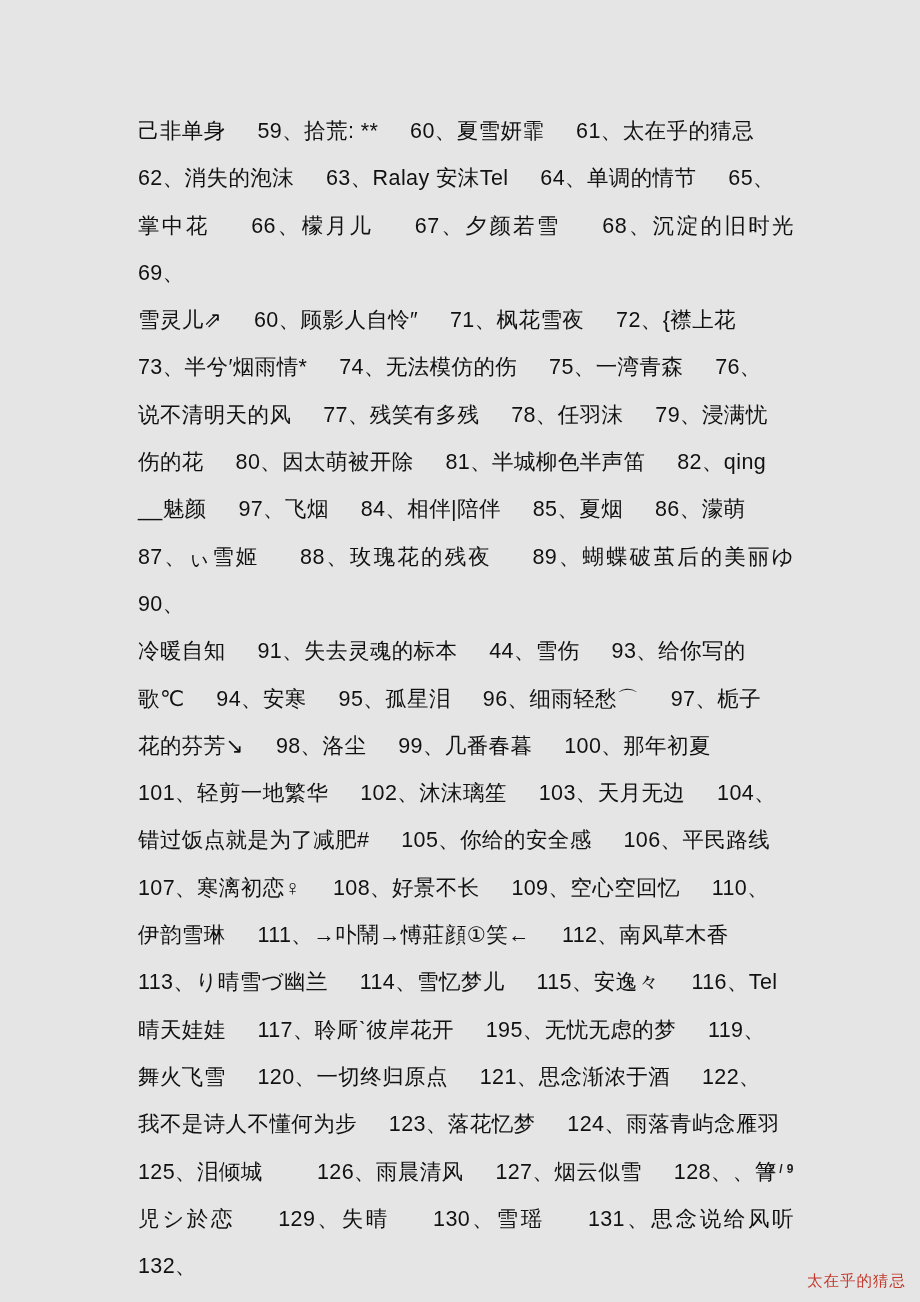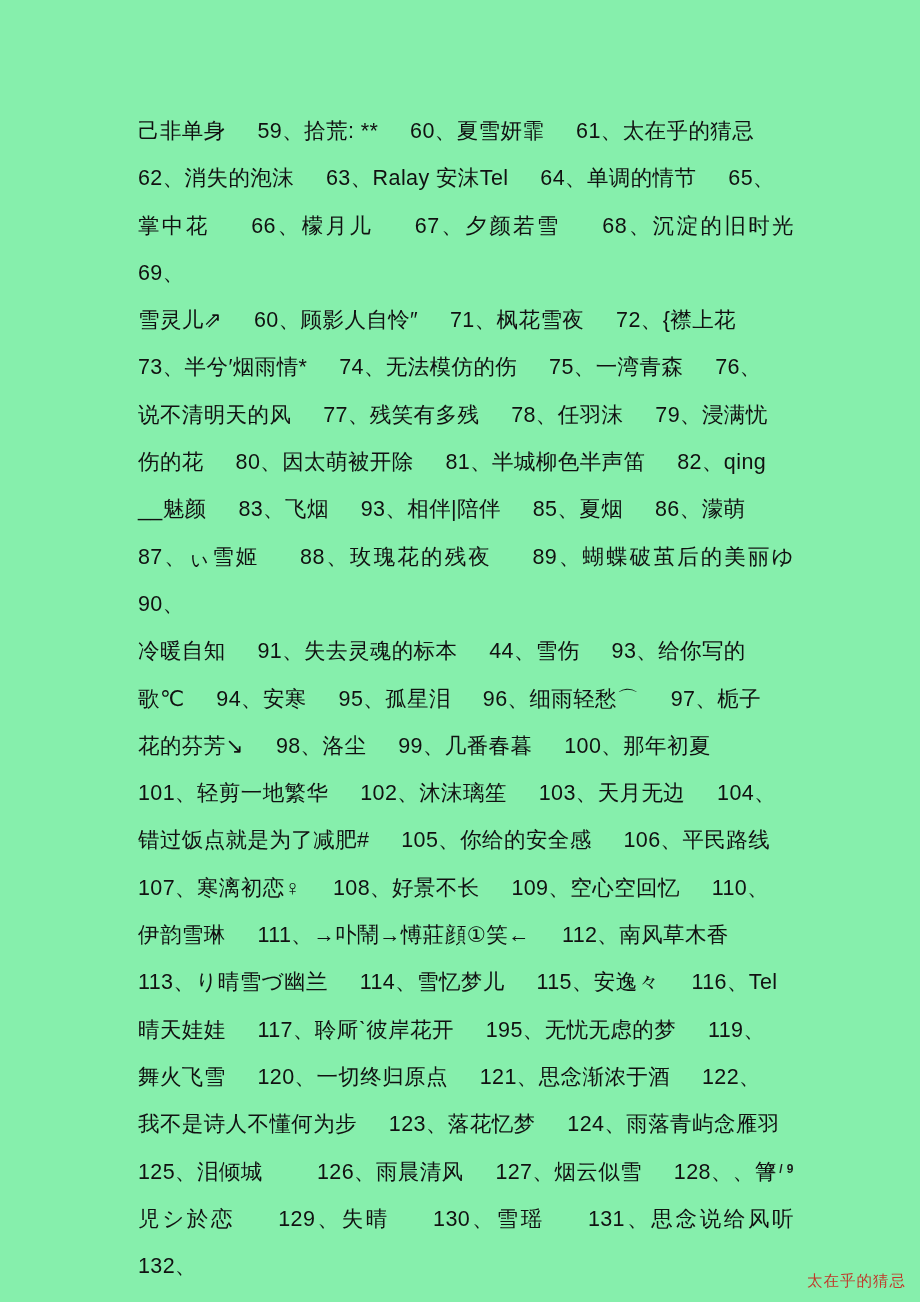--- a/index.html
+++ b/index.html
@@ -14,21 +14,21 @@
     color: #000000;
     position: relative;
     overflow: hidden;
   }
   .page {
     position: absolute;
     left: 0;
     top: 0;
     width: 920px;
     height: 1302px;
-    background: #86efac;
+    background: #e5e5e5;
   }
   .doc-body {
     position: absolute;
     left: 138px;
     top: 108px;
     width: 656px;
   }
   .doc-line {
     font-size: 21.5px;
     line-height: 47.3px;
@@ -63,21 +63,21 @@
 <div class="page">
 
   <div class="doc-body">
     <div class="doc-line">己非单身     59、拾荒: **     60、夏雪妍霏     61、太在乎的猜忌</div>
     <div class="doc-line">62、消失的泡沫     63、Ralay 安沫Tel     64、单调的情节     65、</div>
     <div class="doc-line">掌中花     66、檬月儿     67、夕颜若雪     68、沉淀的旧时光     69、</div>
     <div class="doc-line">雪灵儿⇗     60、顾影人自怜″     71、枫花雪夜     72、{襟上花</div>
     <div class="doc-line">73、半兮′烟雨情*     74、无法模仿的伤     75、一湾青森     76、</div>
     <div class="doc-line">说不清明天的风     77、残笑有多残     78、任羽沫     79、浸满忧</div>
     <div class="doc-line">伤的花     80、因太萌被开除     81、半城柳色半声笛     82、qing</div>
-    <div class="doc-line">__魅颜     83、飞烟     93、相伴|陪伴     85、夏烟     86、濛萌</div>
+    <div class="doc-line">__魅颜     97、飞烟     84、相伴|陪伴     85、夏烟     86、濛萌</div>
     <div class="doc-line">87、ぃ雪姬     88、玫瑰花的残夜     89、蝴蝶破茧后的美丽ゆ     90、</div>
     <div class="doc-line">冷暖自知     91、失去灵魂的标本     44、雪伤     93、给你写的</div>
     <div class="doc-line">歌℃     94、安寒     95、孤星泪     96、细雨轻愁⌒     97、栀子</div>
     <div class="doc-line">花的芬芳↘     98、洛尘     99、几番春暮     100、那年初夏</div>
     <div class="doc-line">101、轻剪一地繁华     102、沐沫璃笙     103、天月无边     104、</div>
     <div class="doc-line">错过饭点就是为了减肥#     105、你给的安全感     106、平民路线</div>
     <div class="doc-line">107、寒漓初恋♀     108、好景不长     109、空心空回忆     110、</div>
     <div class="doc-line">伊韵雪琳     111、→卟鬧→愽莊顔①笑←     112、南风草木香</div>
     <div class="doc-line">113、り晴雪づ幽兰     114、雪忆梦儿     115、安逸々     116、Tel</div>
     <div class="doc-line">晴天娃娃     117、聆厛ˋ彼岸花开     195、无忧无虑的梦     119、</div>

